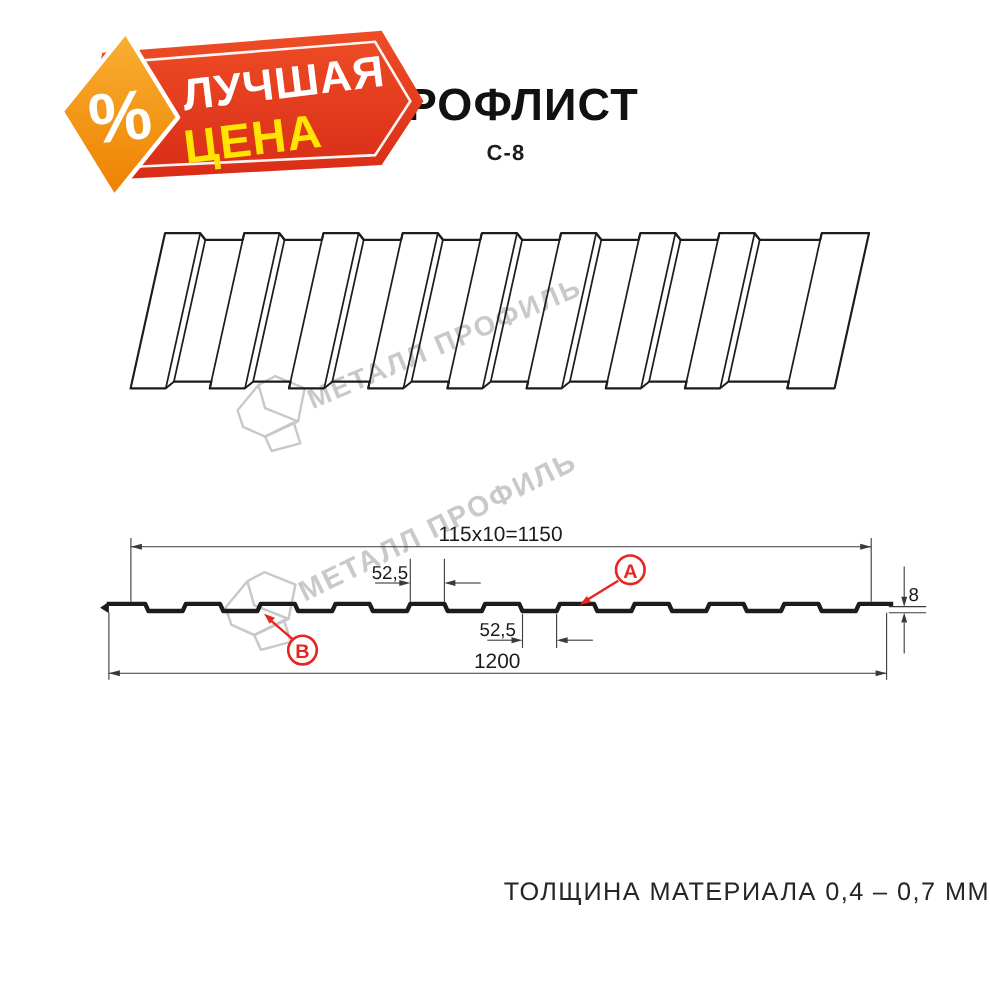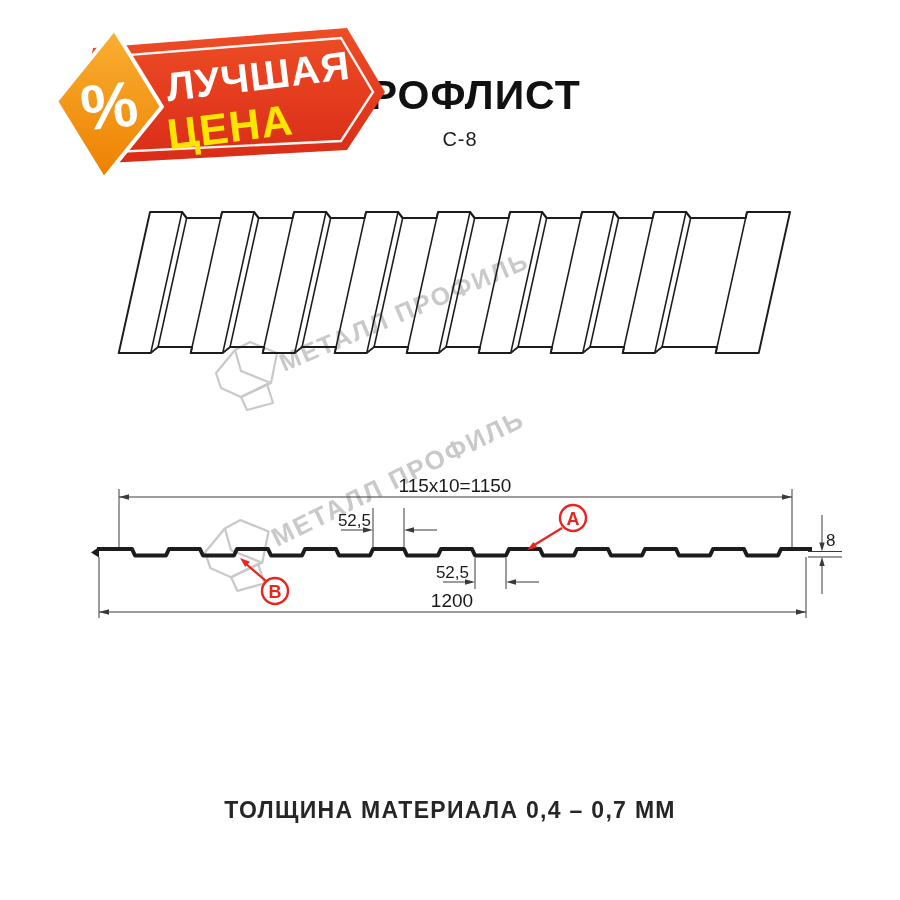--- a/index.html
+++ b/index.html
@@ -2,24 +2,24 @@
 <html><head>
 <meta charset="utf-8">
 <style>
   html,body{margin:0;padding:0;background:#fff;}
   body{width:900px;height:900px;position:relative;overflow:hidden;
        font-family:"Liberation Sans",sans-serif;}
   #main-svg{position:absolute;left:0;top:0;z-index:1;}
   .title{position:absolute;left:300px;top:72px;width:320px;text-align:center;
          font-weight:bold;font-size:41px;letter-spacing:1px;color:#111;z-index:2;}
   .subtitle{position:absolute;left:300px;top:128px;width:320px;text-align:center;
-         font-size:20px;letter-spacing:1px;color:#1d1d1d;z-index:2;}
+         font-size:20px;letter-spacing:1px;color:#1d1d1d;z-index:2;font-weight:bold;}
   #badge-svg{position:absolute;left:25px;top:12px;z-index:3;}
-  .caption{position:absolute;left:0;top:797px;width:900px;text-align:center;
-         font-size:23px;letter-spacing:1.3px;color:#262626;font-weight:700;z-index:2;}
+  .caption{position:absolute;left:0;top:797px;width:900px;text-align:right;
+         font-size:23px;letter-spacing:1.3px;color:#262626;font-weight:400;z-index:2;}
   svg text{font-family:"Liberation Sans",sans-serif;}
 </style>
 </head>
 <body>
 
 <svg id="main-svg" width="900" height="900" viewBox="0 0 900 900">
   <defs>
     <g id="mp-logo" fill="none" stroke="#c9c9c9" stroke-width="2.2" stroke-linejoin="round">
       <path d="M2,33 L21,10 L36,2 L63,13 L57,43 L27,57 L7,48 Z"></path>
       <path d="M27,57 L53,44 L59,63 L33,70 Z"></path>

